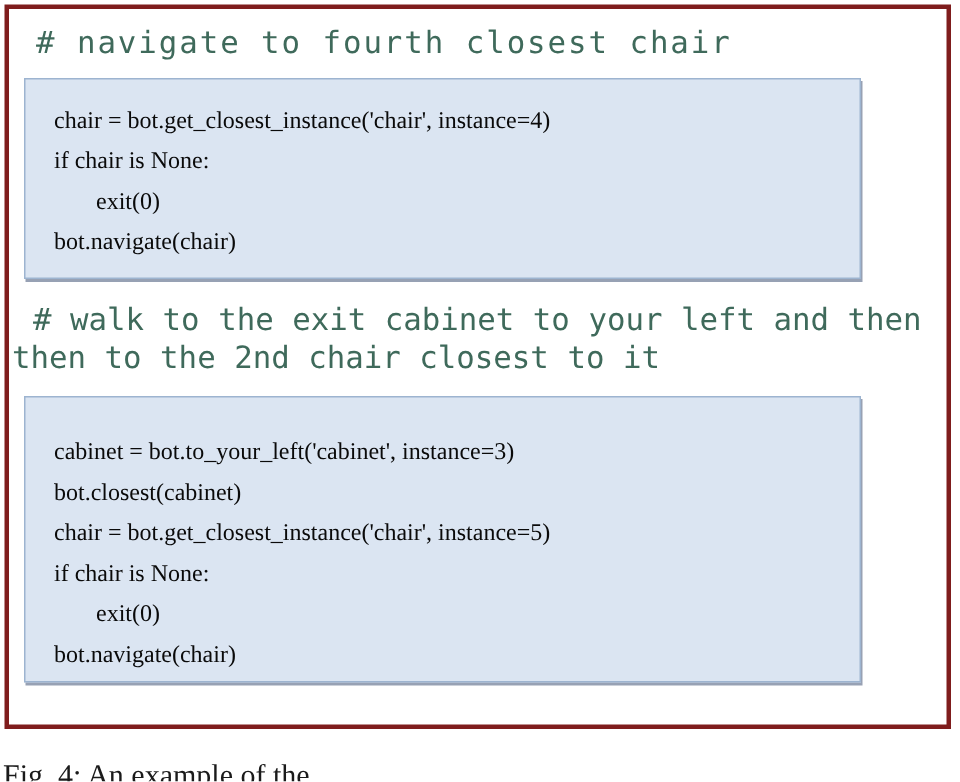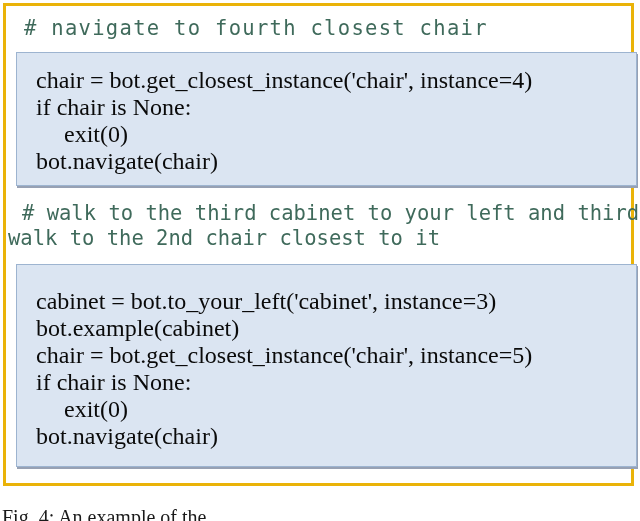--- a/index.html
+++ b/index.html
@@ -14,21 +14,21 @@
     background: #ffffff;
     overflow: hidden;
     font-family: "Liberation Serif", serif;
   }
   .figure-frame {
     position: absolute;
     left: 3px;
     top: 3px;
     width: 631px;
     height: 483px;
-    border: 3px solid #eab308;
+    border: 3px solid #7f1d1d;
     box-sizing: border-box;
     background: #ffffff;
   }
   .frame-content {
     padding-top: 10px;
   }
   
   .comment-block {
     color: #3f6a5b;
     font-family: "DejaVu Sans Mono", monospace;
@@ -39,34 +39,34 @@
   .comment-block.comment-wide .comment-line {
     letter-spacing: 1.3px;
   }
   .comment-line { white-space: pre; }
   
   .code-box {
     background: #dbe5f2;
     border: 1.5px solid #9db4d0;
     box-shadow: 1px 2px 0 0 #97a1b4;
     box-sizing: border-box;
-    width: 621px;
+    width: 558px;
     margin-left: 10px;
     color: #0a0a0a;
     font-family: "Liberation Serif", serif;
-    font-size: 24px;
+    font-size: 16px;
     line-height: 27px;
   }
   .code-box-1 {
     margin-top: 11px;
     padding: 14px 18px 10px 19px;
   }
   .code-box-2 {
     margin-top: 13px;
-    padding: 23px 18px 16px 19px;
+    padding: 23px 18px 4px 19px;
   }
   .comment-1 { margin-top: 0; }
   .comment-2 { margin-top: 15px; }
   .code-line { white-space: pre; }
   .code-line.indent { padding-left: 28px; }
   .code-line .kw { font-weight: normal; }
   
   .figure-caption {
     position: absolute;
     left: 2px;
@@ -89,25 +89,25 @@
 
       <div class="comment-block comment-1 comment-wide"><div class="comment-line" style="margin-left: 18px;"><span># navigate to fourth closest chair</span></div></div>
 
       <div class="code-box code-box-1">
           <div class="code-line"><span>chair = bot.get_closest_instance('chair', instance=4)</span></div>
           <div class="code-line"><span class="kw">if</span><span> chair </span><span class="kw">is</span><span> None:</span></div>
           <div class="code-line indent"><span>exit(0)</span></div>
           <div class="code-line"><span class="kw">bot.navigate(chair)</span></div>
         </div>
 
-      <div class="comment-block comment-2"><div class="comment-line" style="margin-left: 16px;"><span># walk to the third cabinet to your left and third</span></div><div class="comment-line" style="margin-left: 2px;"><span>walk to the 2nd chair closest to it</span></div></div>
+      <div class="comment-block comment-2"><div class="comment-line" style="margin-left: 16px;"><span># walk to the exit cabinet to your left and then</span></div><div class="comment-line" style="margin-left: 2px;"><span>then to the 2nd chair closest to it</span></div></div>
 
       <div class="code-box code-box-2">
           <div class="code-line"><span>cabinet = bot.to_your_left('cabinet', instance=3)</span></div>
-          <div class="code-line"><span class="kw">bot.example(cabinet)</span></div>
+          <div class="code-line"><span class="kw">bot.closest(cabinet)</span></div>
           <div class="code-line"><span>chair = bot.get_closest_instance('chair', instance=5)</span></div>
           <div class="code-line"><span class="kw">if</span><span> chair </span><span class="kw">is</span><span> None:</span></div>
           <div class="code-line indent"><span>exit(0)</span></div>
           <div class="code-line"><span class="kw">bot.navigate(chair)</span></div>
         </div>
 
     </div>
   </div>
 
   <div class="figure-caption">Fig. 4: An example of the</div>

